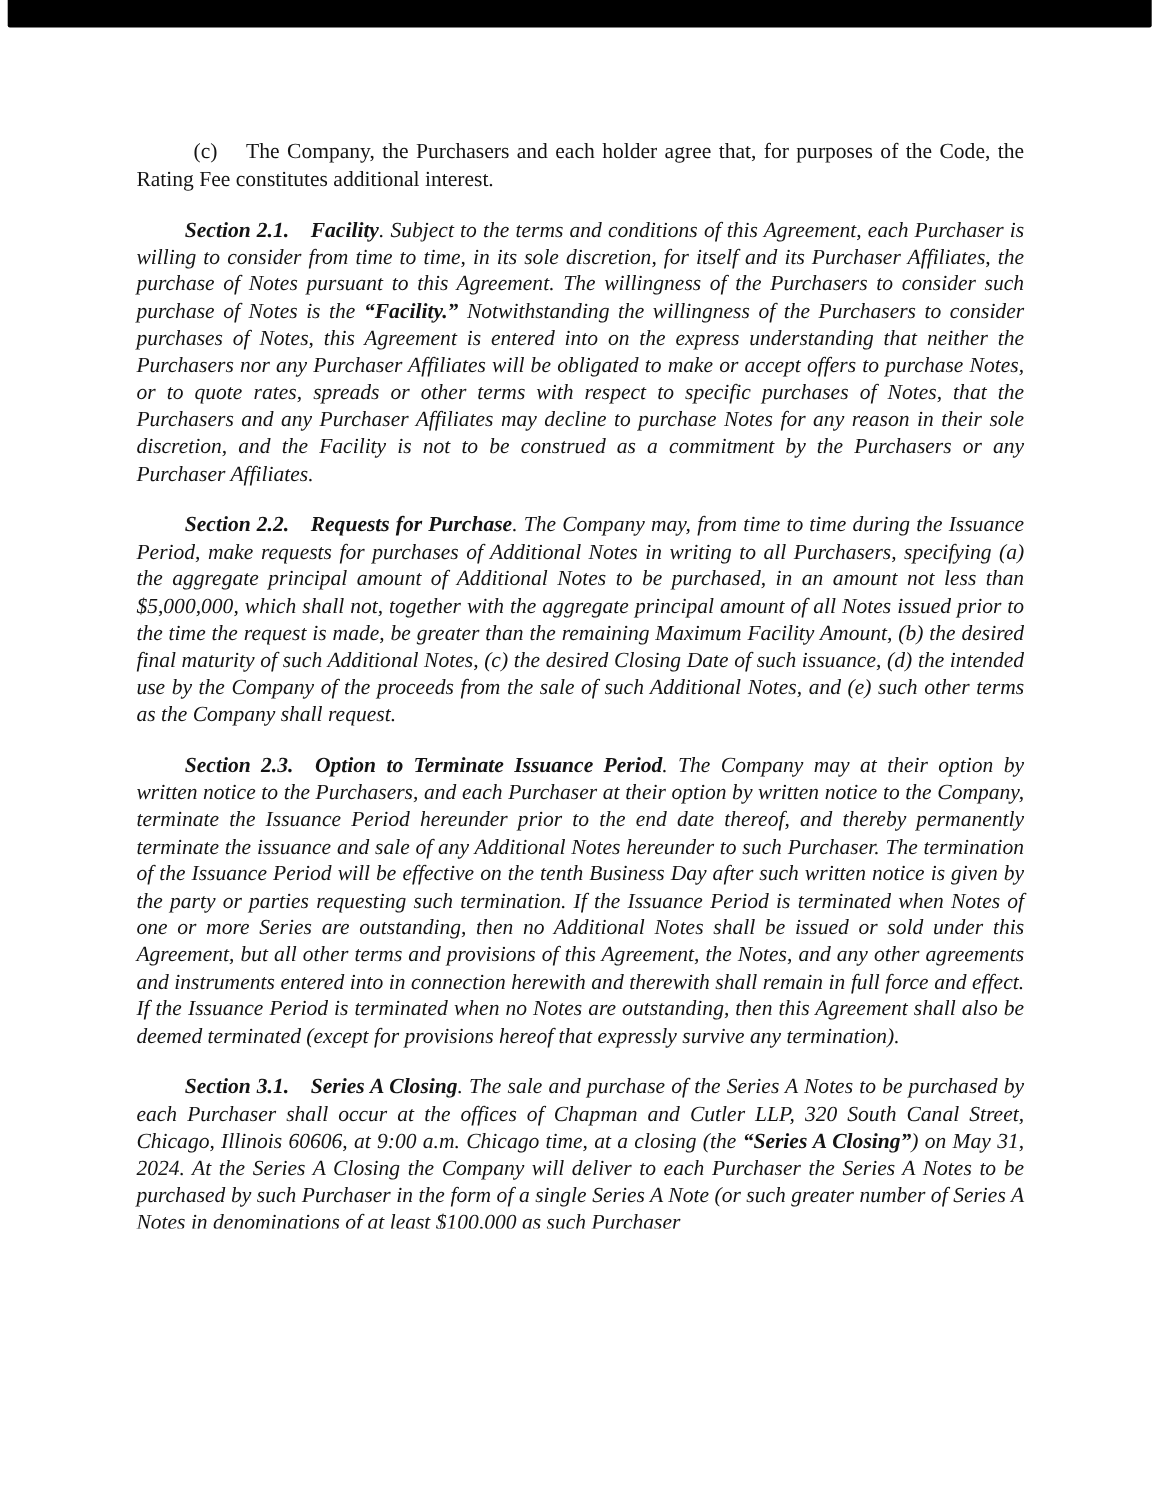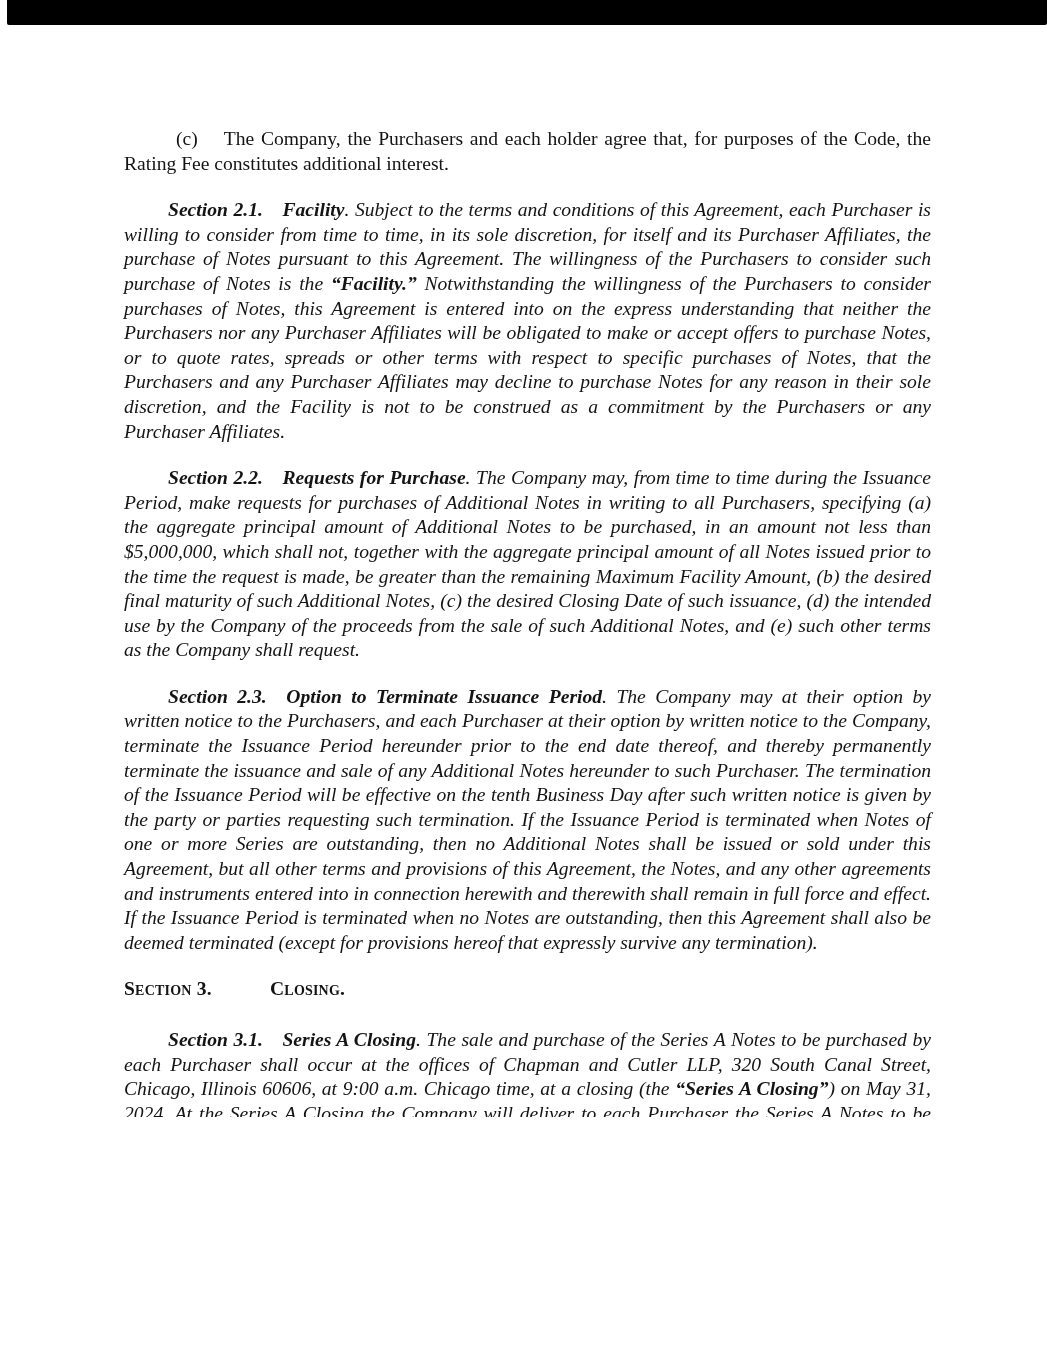--- a/index.html
+++ b/index.html
@@ -57,21 +57,20 @@
 
     <p class="indent-c"><span>(c)  The Company, the Purchasers and each holder agree that, for purposes of the Code, the Rating Fee constitutes additional interest.</span></p>
 
 
     <p class="indent-s"><span class="b">Section 2.1.</span><span> </span><span class="b">Facility</span><span>.  Subject to the terms and conditions of this Agreement, each Purchaser is willing to consider from time to time, in its sole discretion, for itself and its Purchaser Affiliates, the purchase of Notes pursuant to this Agreement.  The willingness of the Purchasers to consider such purchase of Notes is the </span><span class="b">“Facility.”</span><span>  Notwithstanding the willingness of the Purchasers to consider purchases of Notes, this Agreement is entered into on the express understanding that neither the Purchasers nor any Purchaser Affiliates will be obligated to make or accept offers to purchase Notes, or to quote rates, spreads or other terms with respect to specific purchases of Notes, that the Purchasers and any Purchaser Affiliates may decline to purchase Notes for any reason in their sole discretion, and the Facility is not to be construed as a commitment by the Purchasers or any Purchaser Affiliates.</span></p>
 
     <p class="indent-s"><span class="b">Section 2.2.</span><span> </span><span class="b">Requests for Purchase</span><span>.  The Company may, from time to time during the Issuance Period, make requests for purchases of Additional Notes in writing to all Purchasers, specifying (a) the aggregate principal amount of Additional Notes to be purchased, in an amount not less than $5,000,000, which shall not, together with the aggregate principal amount of all Notes issued prior to the time the request is made, be greater than the remaining Maximum Facility Amount, (b) the desired final maturity of such Additional Notes, (c) the desired Closing Date of such issuance, (d) the intended use by the Company of the proceeds from the sale of such Additional Notes, and (e) such other terms as the Company shall request.</span></p>
 
     <p class="indent-s"><span class="b">Section 2.3.</span><span> </span><span class="b">Option to Terminate Issuance Period</span><span>.  The Company may at their option by written notice to the Purchasers, and each Purchaser at their option by written notice to the Company, terminate the Issuance Period hereunder prior to the end date thereof, and thereby permanently terminate the issuance and sale of any Additional Notes hereunder to such Purchaser.  The termination of the Issuance Period will be effective on the tenth Business Day after such written notice is given by the party or parties requesting such termination.  If the Issuance Period is terminated when Notes of one or more Series are outstanding, then no Additional Notes shall be issued or sold under this Agreement, but all other terms and provisions of this Agreement, the Notes, and any other agreements and instruments entered into in connection herewith and therewith shall remain in full force and effect.  If the Issuance Period is terminated when no Notes are outstanding, then this Agreement shall also be deemed terminated (except for provisions hereof that expressly survive any termination).</span></p>
 
-    <div class="shead"><span class="num">Section 3.</span><span>Closing.</span></div>
 
     <p class="indent-s"><span class="b">Section 3.1.</span><span> </span><span class="b">Series A Closing</span><span>.  The sale and purchase of the Series A Notes to be purchased by each Purchaser shall occur at the offices of Chapman and Cutler LLP, 320 South Canal Street, Chicago, Illinois 60606, at 9:00 a.m. Chicago time, at a closing (the </span><span class="b">“Series A Closing”</span><span>) on May 31, 2024.  At the Series A Closing the Company will deliver to each Purchaser the Series A Notes to be purchased by such Purchaser in the form of a single Series A Note (or such greater number of Series A Notes in denominations of at least $100,000 as such Purchaser</span></p>
 
   </div>
 
   <div class="footer">-3-</div>
 
 </div>
 
 </body></html>

